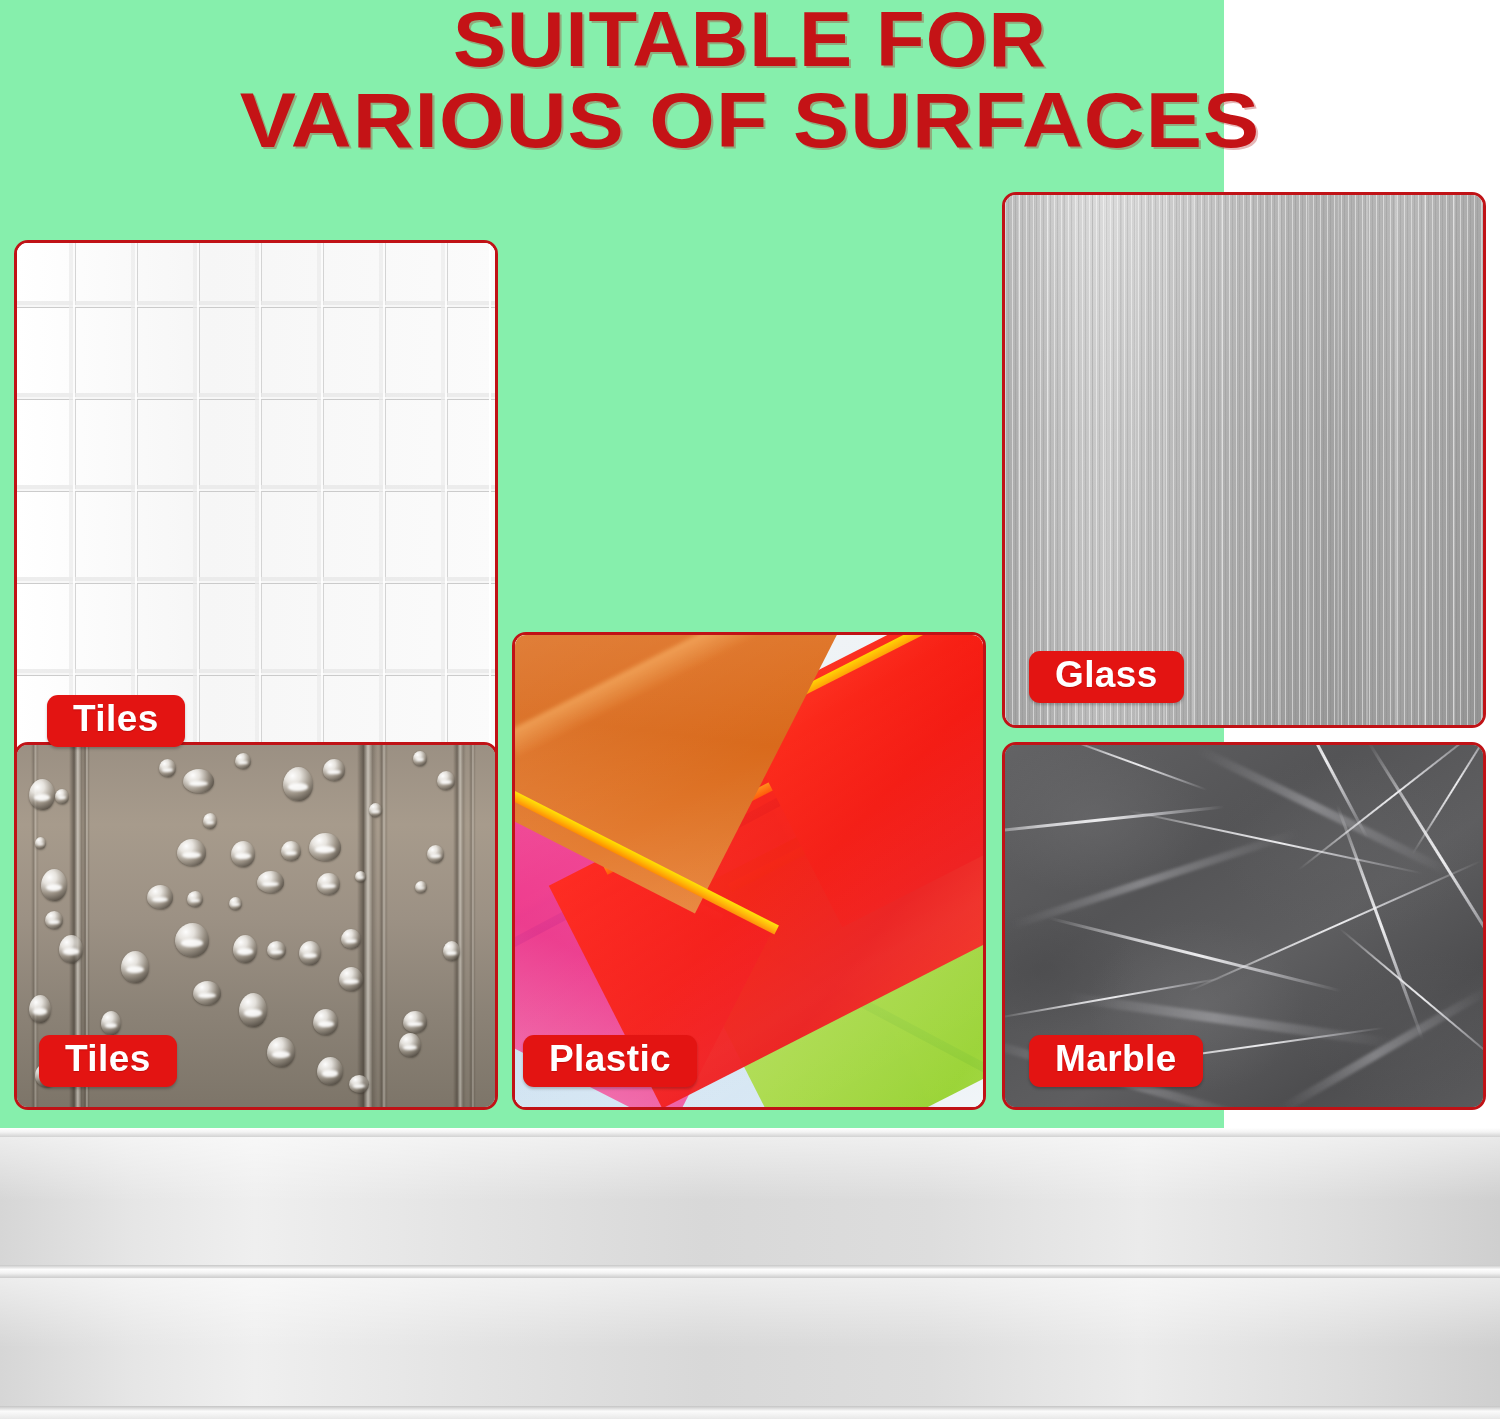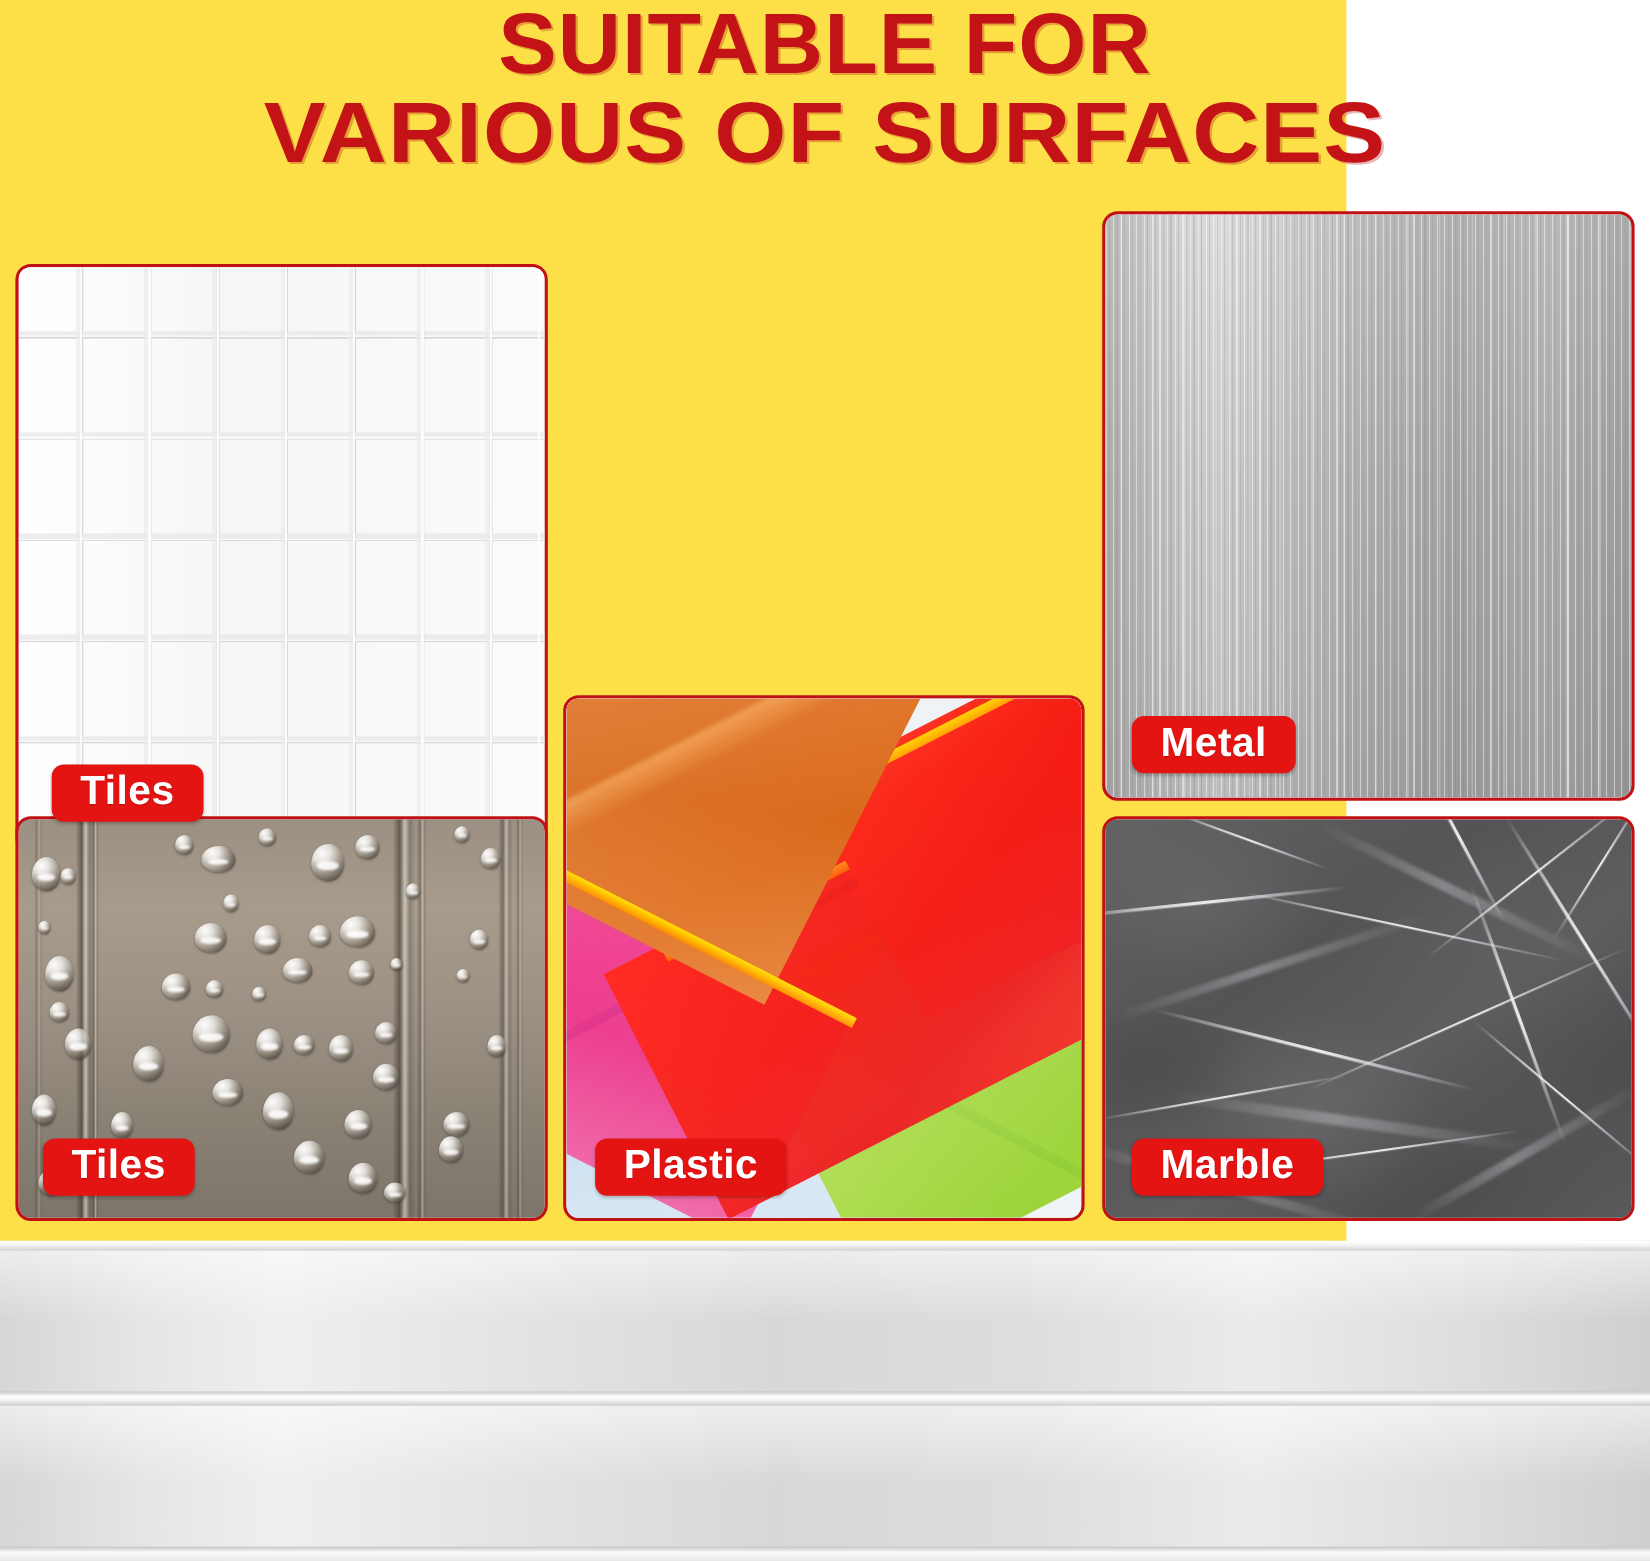--- a/index.html
+++ b/index.html
@@ -10,21 +10,21 @@
     height: 1419px;
     background: #ffffff;
     font-family: "Liberation Sans", "DejaVu Sans", sans-serif;
     overflow: hidden;
   }
 
   .page {
     position: relative;
     width: 1224px;
     height: 1419px;
-    background: #fde047;
+    background: #86efac;
   }
 
   
   .title-block {
     position: absolute;
     left: 0;
     top: 2px;
     width: 1500px;
     text-align: center;
     user-select: none;
@@ -255,21 +255,21 @@
     box-shadow: 0 2px 3px rgba(0,0,0,0.22);
     text-shadow: 0 1px 1px rgba(120,0,0,0.35);
     white-space: nowrap;
     z-index: 5;
   }
 
   #badge-tiles   { left: 30px;  bottom: 26px; }
   #badge-wood    { left: 22px;  bottom: 18px; }
   #badge-metal   { left: 24px;  bottom: 22px; }
   #badge-glass   { left: 22px;  bottom: 20px; }
-  #badge-plastic { left: 26px;  bottom: 20px; }
+  #badge-plastic { left: 8px;  bottom: 20px; }
   #badge-marble  { left: 24px;  bottom: 20px; }
 
   
   .bottom-surface {
     position: absolute;
     left: 0;
     top: 1128px;
     width: 1500px;
     height: 291px;
     background:
@@ -317,21 +317,21 @@
   </div>
 
   <div class="panel" id="panel-tiles">
     <div class="tex tex-tiles"></div>
     <span class="badge" id="badge-tiles">Tiles</span>
   </div>
 
 
   <div class="panel" id="panel-metal">
     <div class="tex tex-metal"></div>
-    <span class="badge" id="badge-metal">Metal</span>
+    <span class="badge" id="badge-metal">Glass</span>
   </div>
 
   <div class="panel" id="panel-glass">
     <div class="tex tex-glass">
 
       <div class="streak" style="left:52px;  width:16px;"></div>
       <div class="streak" style="left:66px;  width:7px;  opacity:.7;"></div>
       <div class="streak" style="left:340px; width:20px;"></div>
       <div class="streak" style="left:362px; width:9px;  opacity:.65;"></div>
       <div class="streak" style="left:436px; width:13px; opacity:.8;"></div>

